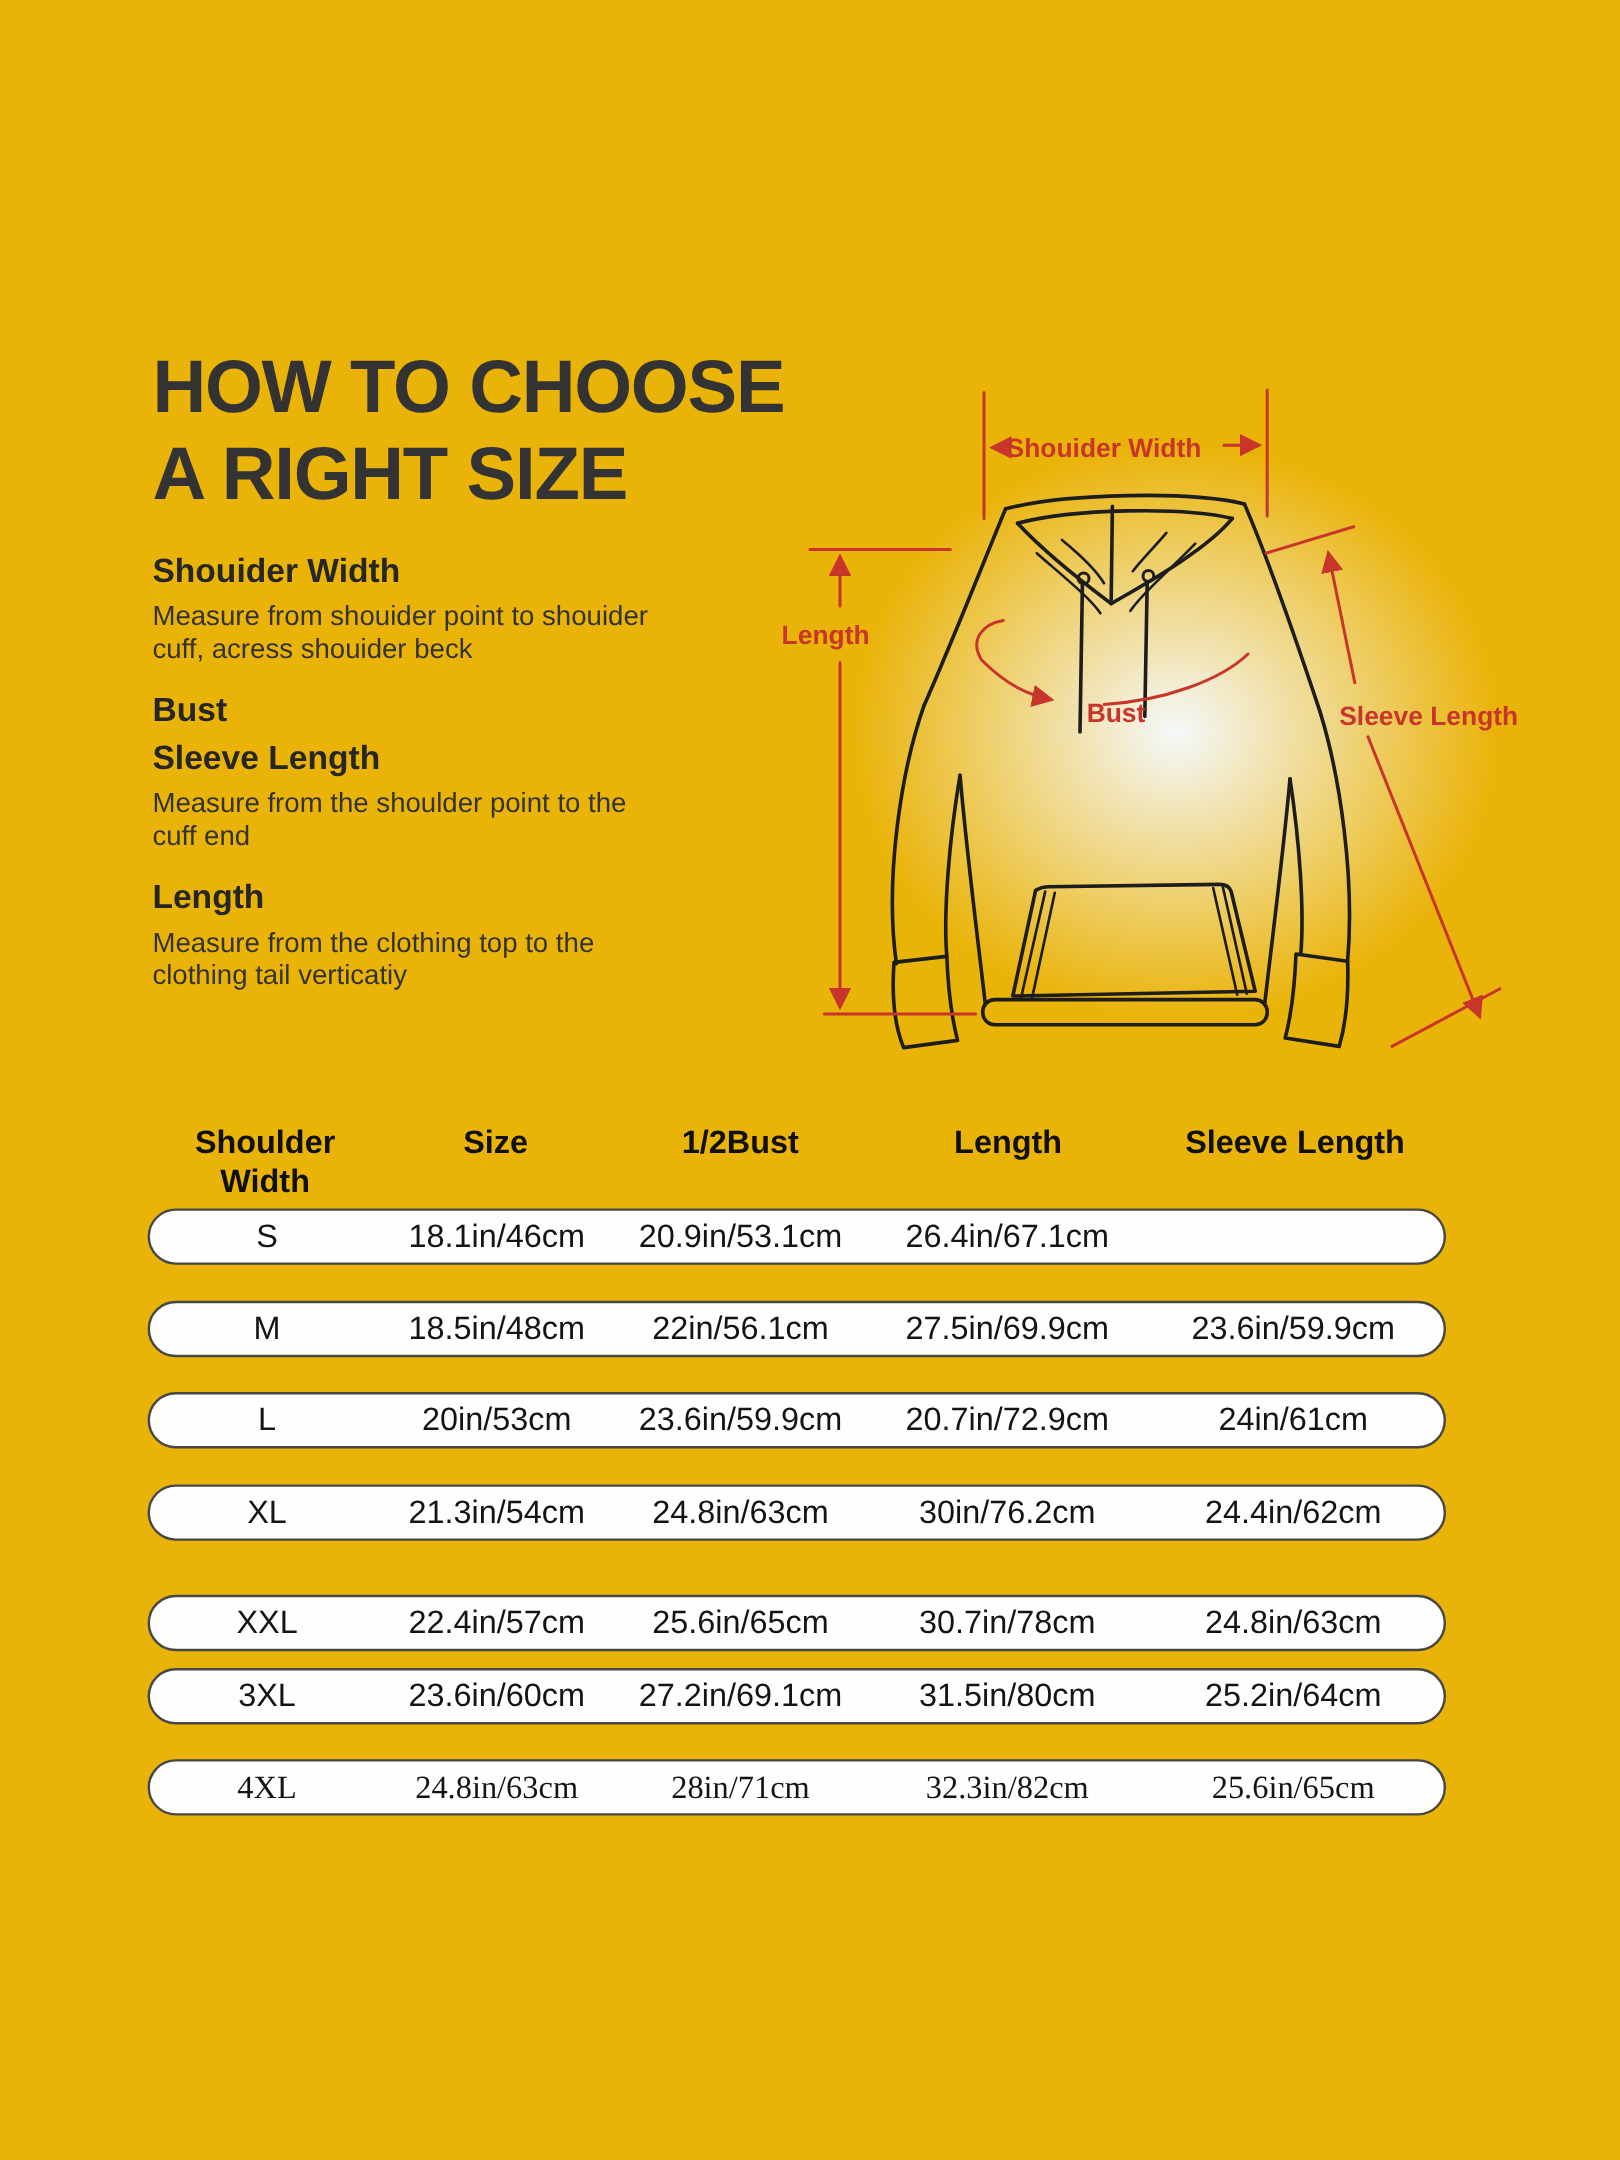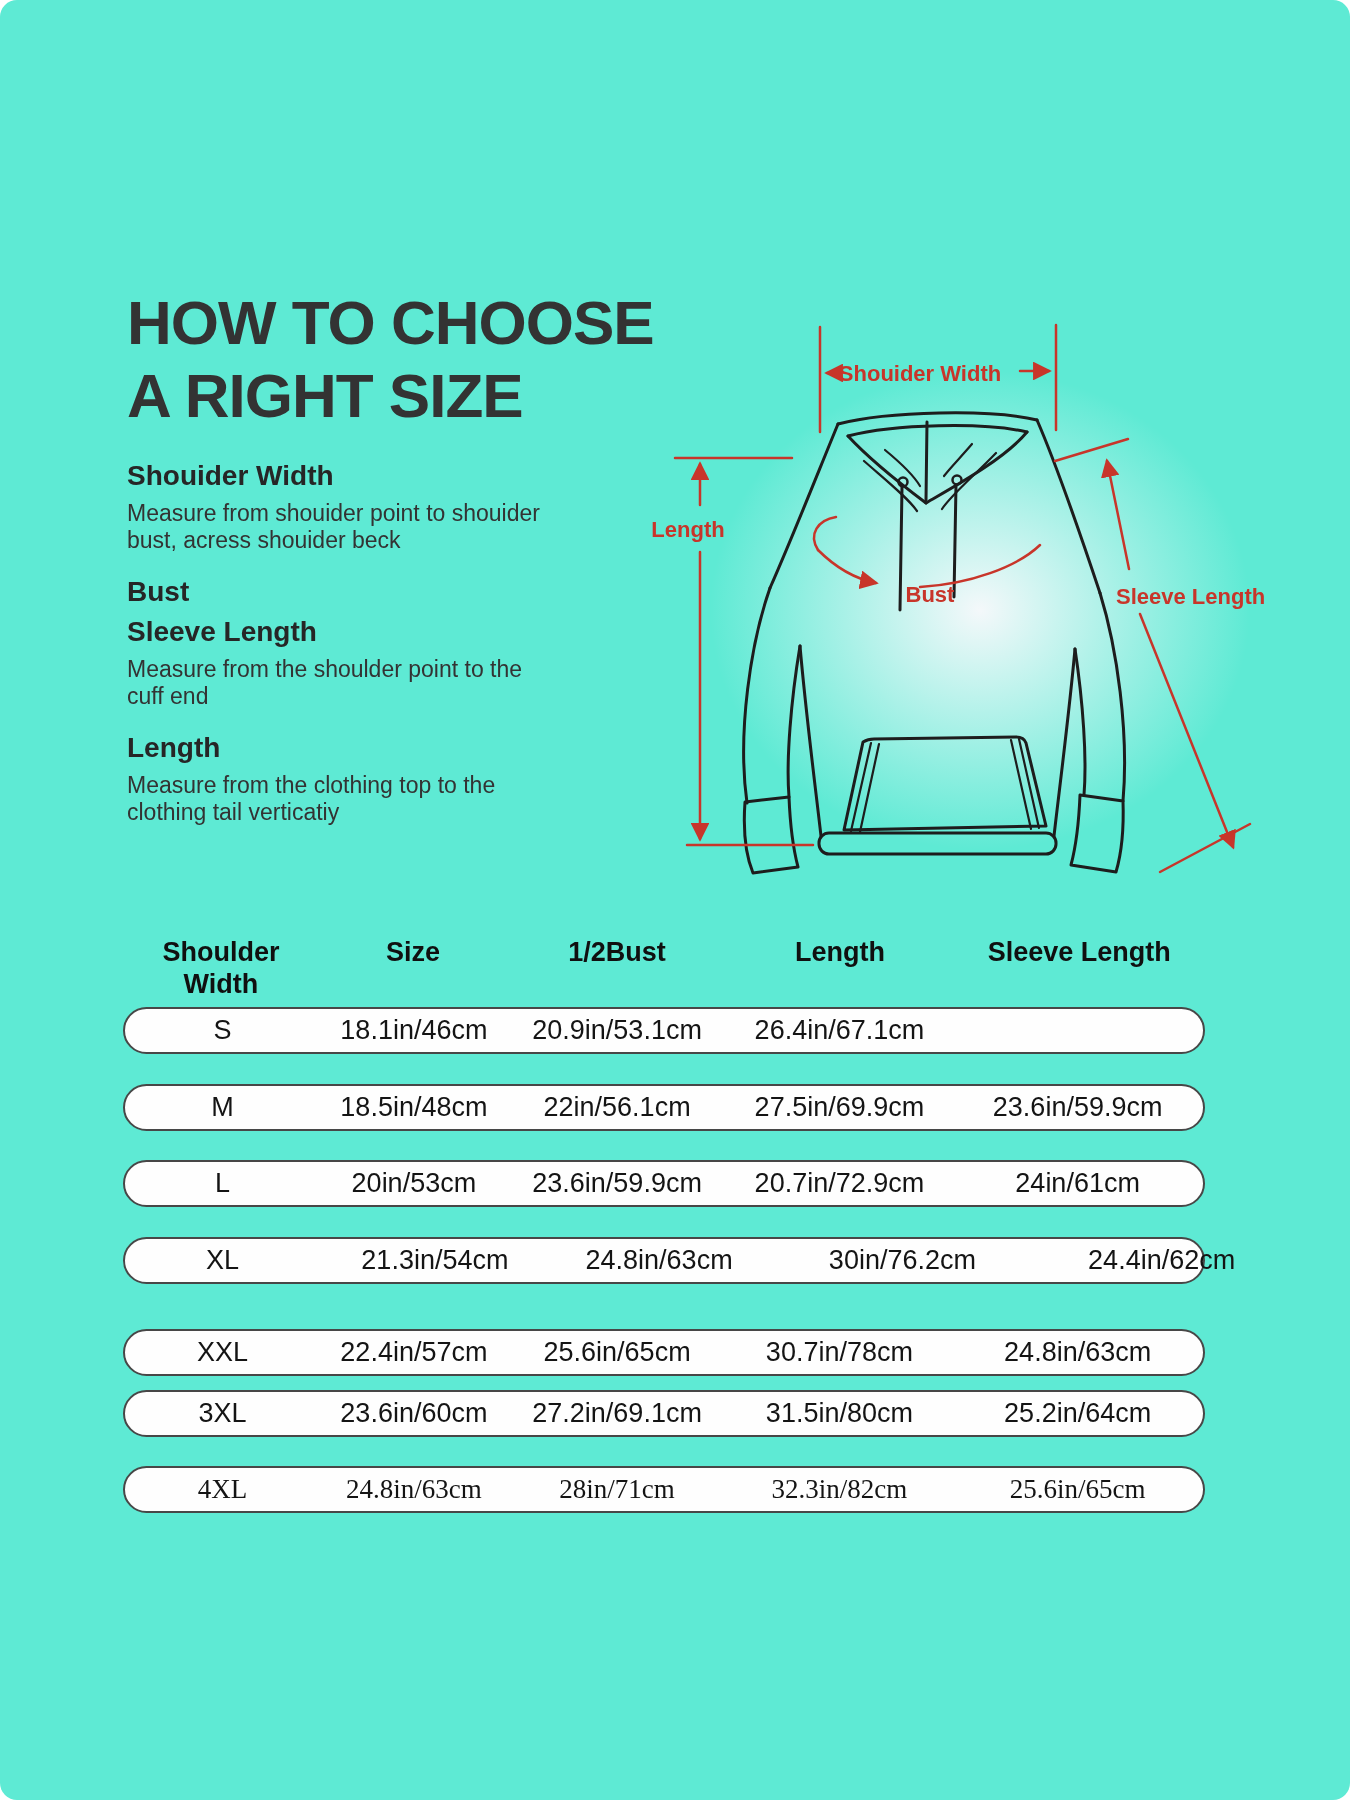--- a/index.html
+++ b/index.html
@@ -1,18 +1,18 @@
 <!DOCTYPE html>
 <html><head>
 <meta charset="utf-8">
 <style>
   html,body{margin:0;padding:0;background:#ffffff;}
   .canvas{
-    position:relative;width:1350px;height:1800px;background:#5eead4;overflow:hidden;
-    font-family:"Liberation Sans","DejaVu Sans",sans-serif;color:#333;border-radius:17px;
+    position:relative;width:1350px;height:1800px;background:#eab308;overflow:hidden;
+    font-family:"Liberation Sans","DejaVu Sans",sans-serif;color:#333;
   }
   .diagram-tint{
     position:absolute;left:620px;top:290px;width:720px;height:640px;
     background:radial-gradient(closest-side,#f4f8fa 0%,rgba(255,255,255,0) 75%);
   }
   .page-title{
     position:absolute;left:127px;top:286px;
     font-size:62px;line-height:73px;font-weight:700;letter-spacing:-1px;color:#333;
     white-space:pre-line;
   }
@@ -43,21 +43,21 @@
 
   <div class="diagram-tint"></div>
 
   <div class="page-title">HOW TO CHOOSE
 A RIGHT SIZE</div>
 
   <div class="defs">
     <div class="def">
       <h3>Shouider Width</h3>
       <p>Measure from shouider point to shouider
-bust, acress shouider beck</p>
+cuff, acress shouider beck</p>
     </div>
     <div class="def">
       <h3>Bust</h3>
     </div>
     <div class="def">
       <h3>Sleeve Length</h3>
       <p>Measure from the shoulder point to the
 cuff end</p>
     </div>
     <div class="def">
@@ -163,21 +163,21 @@
         <span class="td">27.5in/69.9cm</span>
         <span class="td">23.6in/59.9cm</span>
       </div>
       <div class="pill cols" style="top: 1160px;">
         <span class="td">L</span>
         <span class="td">20in/53cm</span>
         <span class="td">23.6in/59.9cm</span>
         <span class="td">20.7in/72.9cm</span>
         <span class="td">24in/61cm</span>
       </div>
-      <div class="pill cols" style="top: 1237px; gap: 21px;">
+      <div class="pill cols" style="top: 1237px;">
         <span class="td">XL</span>
         <span class="td">21.3in/54cm</span>
         <span class="td">24.8in/63cm</span>
         <span class="td">30in/76.2cm</span>
         <span class="td">24.4in/62cm</span>
       </div>
       <div class="pill cols" style="top: 1313px; margin-top: 16px;">
         <span class="td">XXL</span>
         <span class="td">22.4in/57cm</span>
         <span class="td">25.6in/65cm</span>

